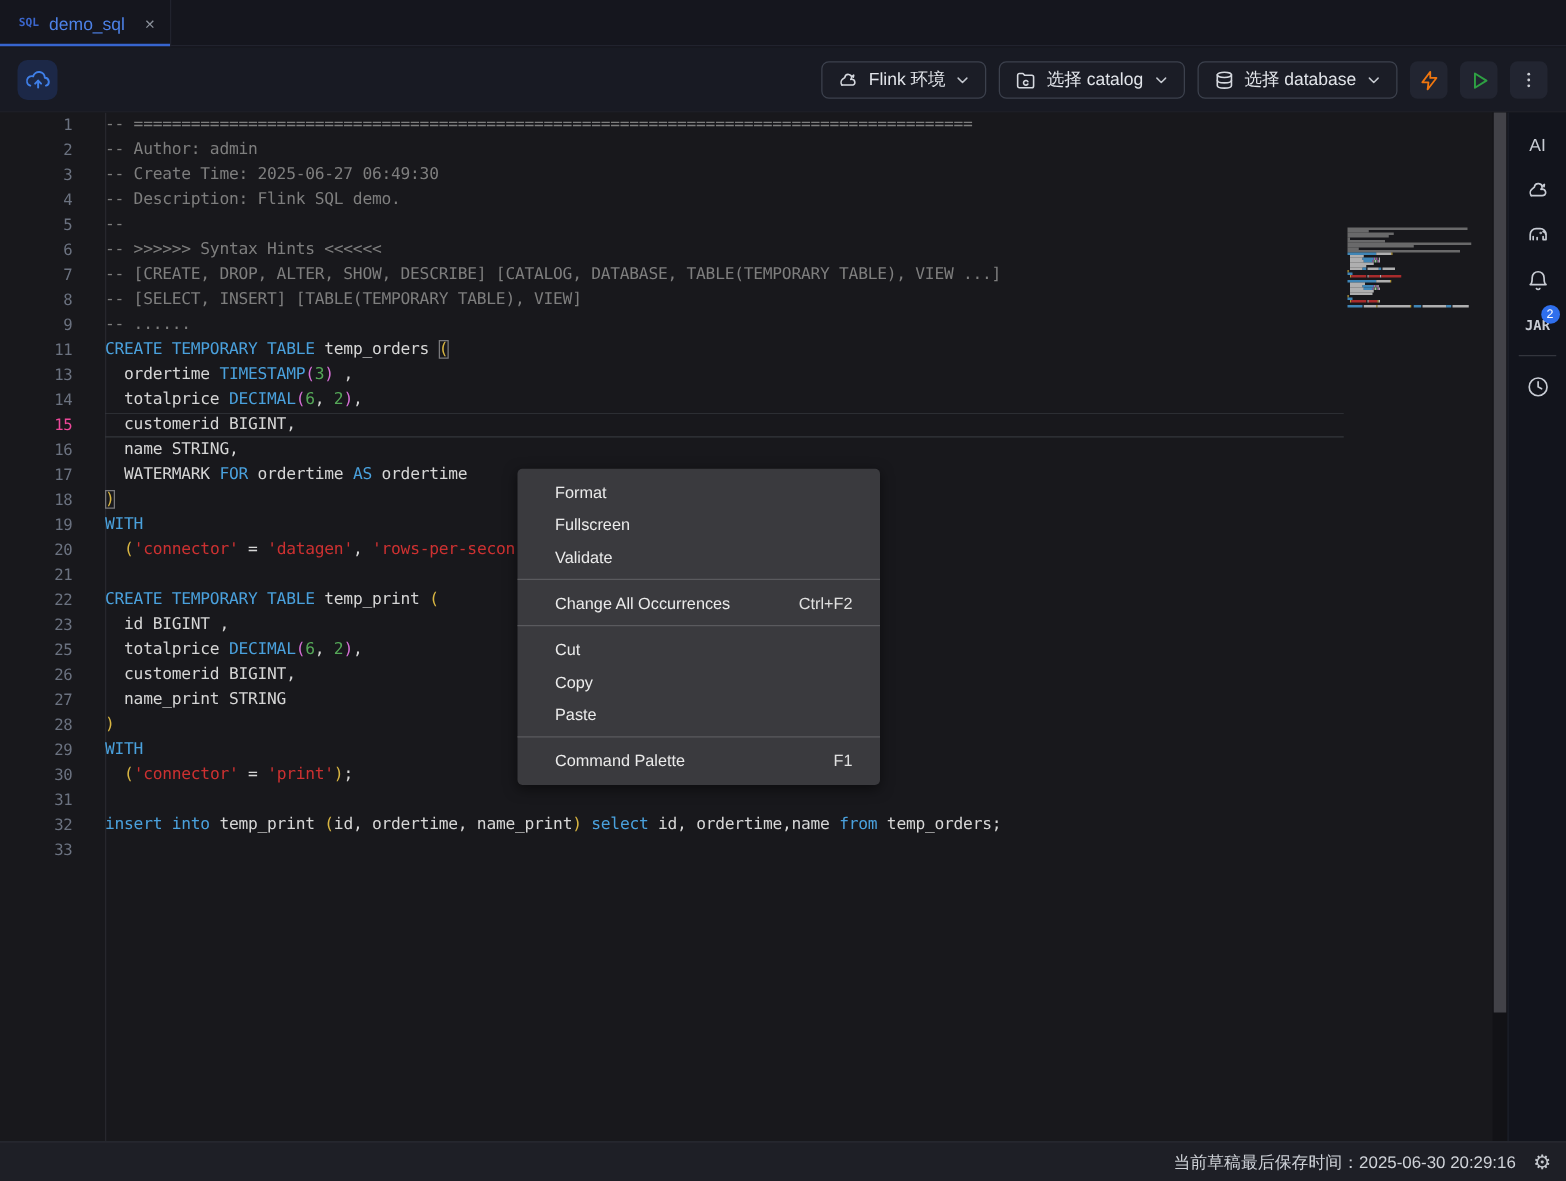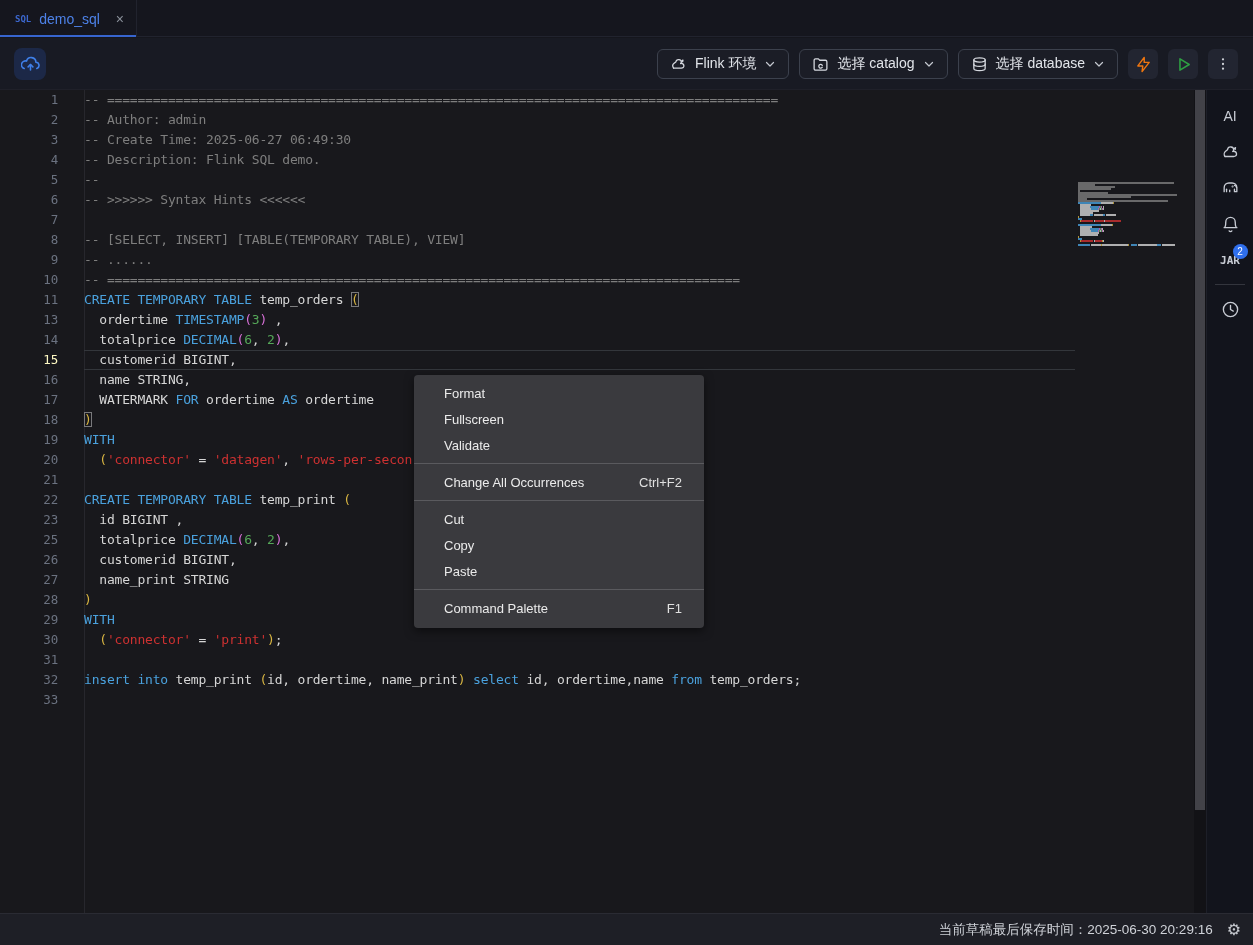--- a/index.html
+++ b/index.html
@@ -20,21 +20,21 @@
   .tool-right { position:absolute; right:15px; top:11px; display:flex; align-items:center; gap:10px; }
   .dd-btn { height:30px; border:1px solid #3c414d; border-radius:6px; background:#1b1d26; display:flex; align-items:center; gap:8px; padding:0 12px; color:#e2e5ea; font-size:14px; cursor:pointer; }
   .icon-btn { width:30px; height:30px; border-radius:6px; background:#222531; display:flex; align-items:center; justify-content:center; cursor:pointer; }
   svg.ic { display:block; }
 
   
   .editor { position:absolute; left:0; top:90px; width:1206px; height:823px; background:#18181c; overflow:hidden; }
   .gutter-border { position:absolute; left:84px; top:0; width:1px; height:100%; background:#27272d; }
   .code-row { position:relative; display:flex; height:20px; line-height:20px; font-family:"DejaVu Sans Mono", monospace; font-size:13px; letter-spacing:-0.2px; white-space:pre; }
   .ln { width:84px; padding-right:26px; text-align:right; color:#6b7280; flex:none; font-size:12.5px; }
-  .code-row.current .ln { color:#fef9c3; }
+  .code-row.current .ln { color:#ec4899; }
   .codetxt { flex:none; }
   .cur-line-box { position:absolute; left:84px; top:0; width:991px; height:20px; box-shadow: inset 0 1px 0 #33363b, inset 0 -1px 0 #33363b; pointer-events:none; }
   .tk-c { color:#7e7e7e; } .tk-k { color:#4aa1dd; } .tk-t { color:#d6d6d6; }
   .tk-n { color:#55a758; } .tk-s { color:#cd3131; } .tk-g { color:#d8b542; }
   .tk-p { color:#d56fd5; }
   .tk-gb { color:#d8b542; outline:1px solid #79797c; outline-offset:-1px; }
 
   
   .minimap { position:absolute; left:1078px; top:92px; width:112px; height:72px; }
   .mm-seg { position:absolute; height:1.5px; opacity:.8; }
@@ -157,24 +157,23 @@
 
 <div class="editor">
   <div class="gutter-border"></div>
   <div id="code-lines">
       <div class="code-row"><span class="ln">1</span><span class="codetxt"><span class="tk-c">-- ========================================================================================</span></span></div>
       <div class="code-row"><span class="ln">2</span><span class="codetxt"><span class="tk-c">-- Author: admin</span></span></div>
       <div class="code-row"><span class="ln">3</span><span class="codetxt"><span class="tk-c">-- Create Time: 2025-06-27 06:49:30</span></span></div>
       <div class="code-row"><span class="ln">4</span><span class="codetxt"><span class="tk-c">-- Description: Flink SQL demo.</span></span></div>
       <div class="code-row"><span class="ln">5</span><span class="codetxt"><span class="tk-c">--</span></span></div>
       <div class="code-row"><span class="ln">6</span><span class="codetxt"><span class="tk-c">-- &gt;&gt;&gt;&gt;&gt;&gt; Syntax Hints &lt;&lt;&lt;&lt;&lt;&lt;</span></span></div>
-      <div class="code-row"><span class="ln">7</span></div>
+      <div class="code-row"><span class="ln">7</span><span class="codetxt"><span class="tk-c">-- [CREATE, DROP, ALTER, SHOW, DESCRIBE] [CATALOG, DATABASE, TABLE(TEMPORARY TABLE), VIEW ...]</span></span></div>
       <div class="code-row"><span class="ln">8</span><span class="codetxt"><span class="tk-c">-- [SELECT, INSERT] [TABLE(TEMPORARY TABLE), VIEW]</span></span></div>
       <div class="code-row"><span class="ln">9</span><span class="codetxt"><span class="tk-c">-- ......</span></span></div>
-      <div class="code-row"><span class="ln">10</span><span class="codetxt"><span class="tk-c">-- ===================================================================================</span></span></div>
       <div class="code-row"><span class="ln">11</span><span class="codetxt"><span class="tk-k">CREATE TEMPORARY TABLE </span><span class="tk-t">temp_orders </span><span class="tk-gb">(</span></span></div>
       <div class="code-row"><span class="ln">13</span><span class="codetxt"><span class="tk-t">  ordertime </span><span class="tk-k">TIMESTAMP</span><span class="tk-p">(</span><span class="tk-n">3</span><span class="tk-p">)</span><span class="tk-t"> ,</span></span></div>
       <div class="code-row"><span class="ln">14</span><span class="codetxt"><span class="tk-t">  totalprice </span><span class="tk-k">DECIMAL</span><span class="tk-p">(</span><span class="tk-n">6</span><span class="tk-t">, </span><span class="tk-n">2</span><span class="tk-p">)</span><span class="tk-t">,</span></span></div>
       <div class="code-row current"><span class="ln">15</span><span class="codetxt"><span class="tk-t">  customerid BIGINT,</span></span><div class="cur-line-box"></div></div>
       <div class="code-row"><span class="ln">16</span><span class="codetxt"><span class="tk-t">  name STRING,</span></span></div>
       <div class="code-row"><span class="ln">17</span><span class="codetxt"><span class="tk-t">  WATERMARK </span><span class="tk-k">FOR</span><span class="tk-t"> ordertime </span><span class="tk-k">AS</span><span class="tk-t"> ordertime</span></span></div>
       <div class="code-row"><span class="ln">18</span><span class="codetxt"><span class="tk-gb">)</span></span></div>
       <div class="code-row"><span class="ln">19</span><span class="codetxt"><span class="tk-k">WITH</span></span></div>
       <div class="code-row"><span class="ln">20</span><span class="codetxt"><span class="tk-t">  </span><span class="tk-g">(</span><span class="tk-s">'connector'</span><span class="tk-t"> = </span><span class="tk-s">'datagen'</span><span class="tk-t">, </span><span class="tk-s">'rows-per-secon</span></span></div>
       <div class="code-row"><span class="ln">21</span><span class="codetxt"></span></div>

